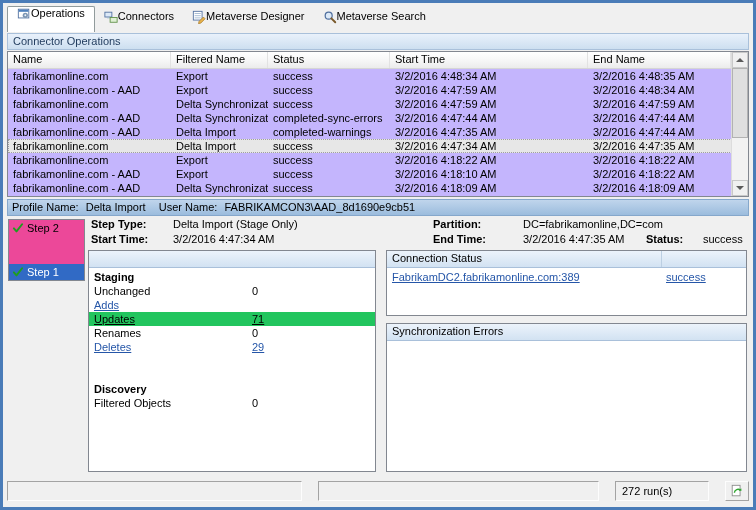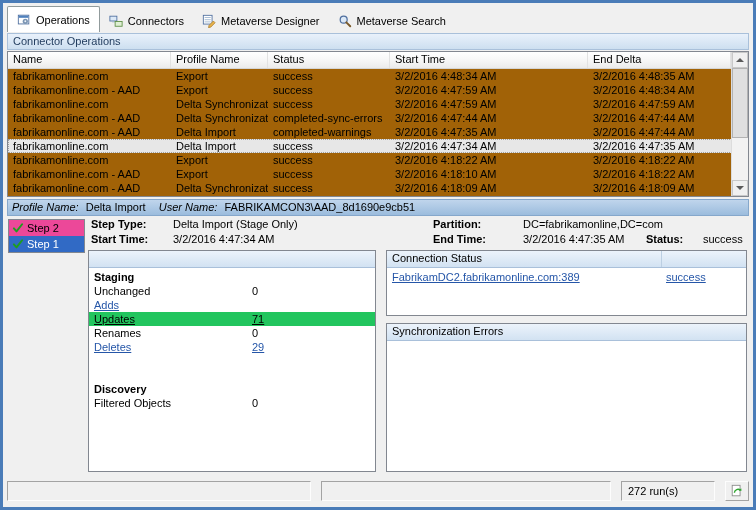--- a/index.html
+++ b/index.html
@@ -1,57 +1,57 @@
 <!DOCTYPE html>
 <html><head>
 <meta charset="utf-8">
 <style>
   * { margin:0; padding:0; box-sizing:border-box; }
   body { width:756px; height:510px; font-family:"Liberation Sans", sans-serif; font-size:11px; color:#000; background:#fff; }
   .window { position:relative; width:756px; height:510px; background:#f0f0f0; border:3px solid #4a7cb8; overflow:hidden; }
 
   
   .tabstrip { position:absolute; top:2px; left:2px; right:2px; height:27px; display:flex; align-items:flex-end; padding-left:2px; }
-  .tab { display:flex; align-items:center; gap:5px; height:22px; padding:0 9px; cursor:default; }
+  .tab { display:flex; align-items:flex-start; height:22px; padding:0 9px; cursor:default; }
   .tab.active { background:#fff; border:1px solid #919b9c; border-bottom:none; height:26px; border-radius:2px 2px 0 0; }
   .tab .icon { display:inline-flex; width:14px; height:14px; }
   .tab .icon svg { width:14px; height:14px; }
 
   
   .sec-header { position:absolute; left:4px; right:4px; top:30px; height:17px; line-height:15px;
     background:linear-gradient(#e9f1fb,#cddff0); border:1px solid #a9c0da; padding:0 5px; color:#1e395b; }
 
   
-  .listview { position:absolute; left:4px; right:4px; top:48px; height:146px; background:#a16207; border:1px solid #828790; overflow:hidden; }
+  .listview { position:absolute; left:4px; right:4px; top:48px; height:146px; background:#c4b5fd; border:1px solid #828790; overflow:hidden; }
   .lv-header { display:flex; height:17px; background:linear-gradient(#ffffff,#f5f5f5 60%,#ebebeb); border-bottom:1px solid #d5d5d5; padding-right:17px; }
   .lv-col { padding:1px 5px; border-right:1px solid #e2e2e2; white-space:nowrap; overflow:hidden; }
   .lv-body { overflow:hidden; height:151px; }
   .lv-row { display:flex; height:14px; line-height:14px; }
   .lv-row.selected { background:#e7e7e7; outline:1px dotted #a0a0a0; outline-offset:-1px; }
   .lv-cell { padding:0 5px; white-space:nowrap; overflow:hidden; }
   .c0 { width:163px; } .c1 { width:97px; } .c2 { width:122px; } .c3 { width:198px; } .c4 { flex:1; }
 
   
   .vscroll { position:absolute; top:0; right:0; bottom:0; width:17px; background:#f2f2f2; border-left:1px solid #dcdcdc; }
   .vs-btn { position:absolute; left:0; right:0; height:16px; background:#f0f0f0; border:1px solid #c8c8c8; display:flex; align-items:center; justify-content:center; }
   .vs-btn.up { top:0; } .vs-btn.down { bottom:0; }
   .tri-up { width:0; height:0; border-left:4px solid transparent; border-right:4px solid transparent; border-bottom:4px solid #5a5a5a; }
   .tri-down { width:0; height:0; border-left:4px solid transparent; border-right:4px solid transparent; border-top:4px solid #5a5a5a; }
   .vs-thumb { position:absolute; left:0; right:0; top:16px; height:70px; background:#dfdfdf; border:1px solid #b2b2b2; }
 
   
   .profile-bar { position:absolute; left:4px; right:4px; top:196px; height:17px; line-height:15px;
     background:linear-gradient(#c0d5ec,#9bbcdd); border:1px solid #85a7cb; padding:0 4px; white-space:nowrap; }
-  .ph-label { margin-right:4px;font-style:italic; }
+  .ph-label { margin-right:4px; }
   .ph-value { margin-right:10px; }
 
   
   .steps { position:absolute; left:5px; top:216px; width:77px; background:#ec4899; border:1px solid #828790; }
   .step-item { display:flex; align-items:center; gap:3px; height:16px; padding:0 3px; cursor:default; }
-  .step-item.selected { background:#316ac5; color:#fff; }
+  .step-item.selected { background:#316ac5; color:#fff;margin-top:28px; }
   .step-item .icon, .step-item .icon svg { width:12px; height:12px; display:inline-flex; }
 
   
   .stepinfo { position:absolute; left:85px; top:215px; width:662px; height:30px; }
   .si { position:absolute; white-space:nowrap; }
   .si.b { font-weight:bold; }
 
   
   .panel { position:absolute; background:#fff; border:1px solid #828790; overflow:hidden; }
   .panel.stats { left:85px; top:247px; width:288px; height:222px; }
@@ -75,21 +75,21 @@
   .stat-value { flex:1; padding-left:5px; }
   .link { color:#2556a8; text-decoration:underline; cursor:pointer; }
   .stat-row.selected .link { color:#000; }
 
   .conn-body { padding-top:2px; }
   .conn-row { display:flex; height:15px; line-height:15px; }
   .conn-server { flex:1; padding-left:5px; white-space:nowrap; overflow:hidden; }
   .conn-status { width:85px; padding-left:5px; }
 
   
-  .statusbar { position:absolute; left:4px; right:4px; bottom:6px; height:20px; display:flex; gap:10px; align-items:stretch; }
+  .statusbar { position:absolute; left:4px; right:4px; bottom:6px; height:20px; display:flex; gap:16px; align-items:stretch; }
   .sb-seg { border:1px solid; border-color:#a3a3a3 #fdfdfd #fdfdfd #a3a3a3; background:#f0f0f0; display:flex; align-items:center; padding:0 6px; white-space:nowrap; }
   .sb1 { flex:1.05; } .sb2 { flex:1.0; }
   .sb-run { width:94px; }
   .sb-btn { width:24px; border:1px solid; border-color:#fdfdfd #a3a3a3 #a3a3a3 #fdfdfd; background:#f0f0f0; display:flex; align-items:center; justify-content:center; cursor:pointer; padding:0; }
   .sb-btn .icon, .sb-btn .icon svg { width:14px; height:14px; display:inline-flex; }
 </style>
 </head>
 <body>
 
 <div class="window">
@@ -137,24 +137,24 @@
       </div>
     </div>
 
   <div class="sec-header">
     <span>Connector Operations</span>
   </div>
 
   <div class="listview">
     <div class="lv-header">
         <div class="lv-col c0">Name</div>
-        <div class="lv-col c1">Profile Name</div>
+        <div class="lv-col c1">Filtered Name</div>
         <div class="lv-col c2">Status</div>
         <div class="lv-col c3">Start Time</div>
-        <div class="lv-col c4">End Delta</div>
+        <div class="lv-col c4">End Name</div>
       </div>
     <div class="lv-body">
         <div class="lv-row">
           <div class="lv-cell c0">fabrikamonline.com</div>
           <div class="lv-cell c1">Export</div>
           <div class="lv-cell c2">success</div>
           <div class="lv-cell c3">3/2/2016 4:48:34 AM</div>
           <div class="lv-cell c4">3/2/2016 4:48:35 AM</div>
         </div>
         <div class="lv-row">

